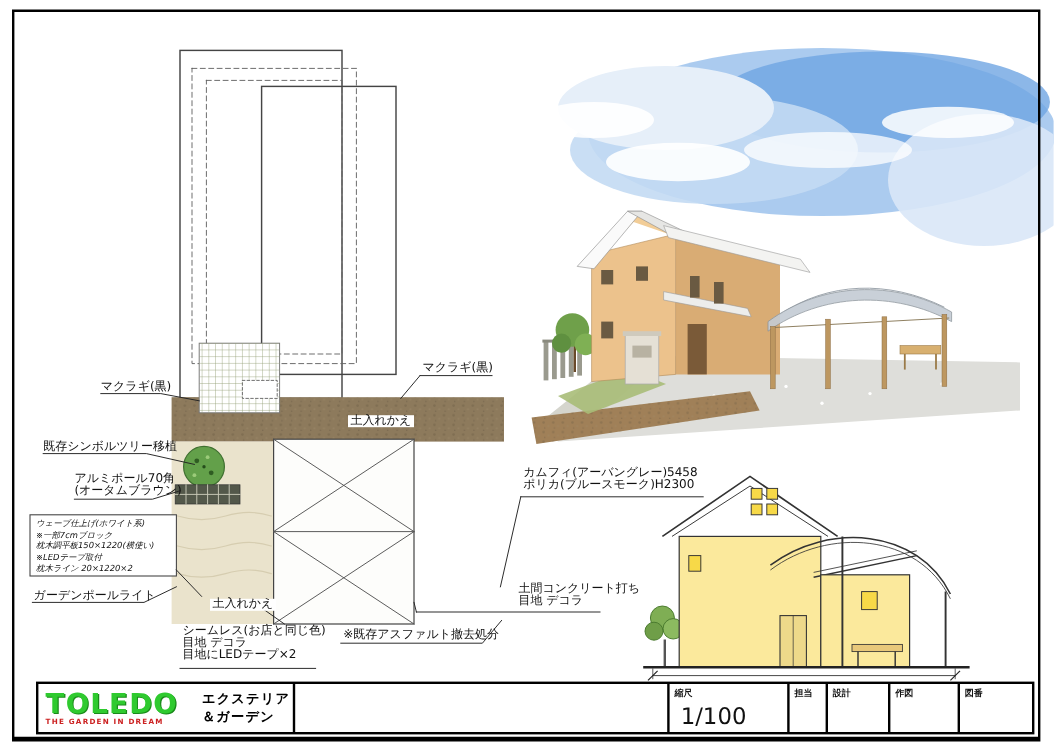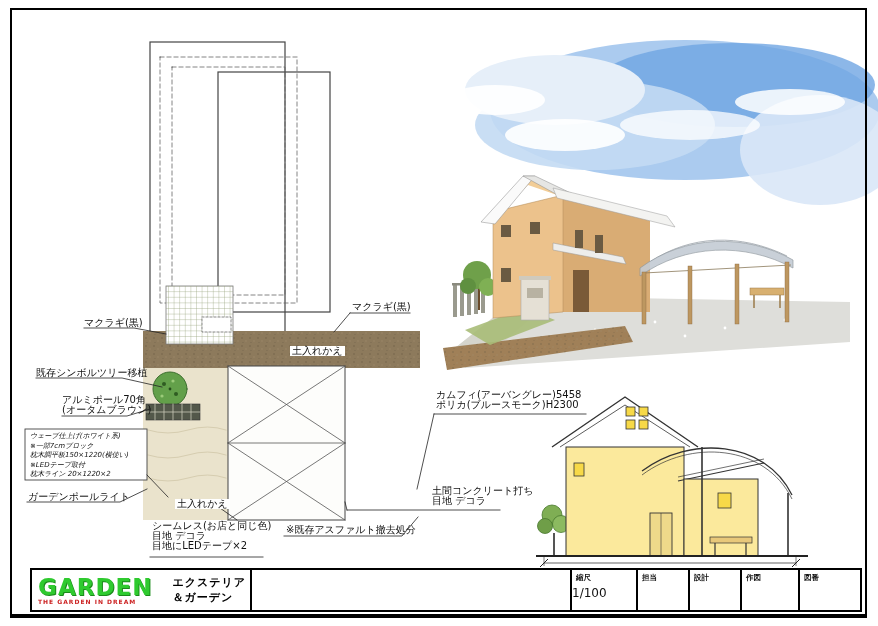--- a/index.html
+++ b/index.html
@@ -17,21 +17,21 @@
   .cell{box-sizing:border-box;border-left:2px solid #000;position:relative;}
   .cell:first-child{border-left:none;}
   .c-logo{width:218px;display:flex;align-items:center;padding-left:6px;}
   .c-blank{width:320px;}
   .c-f{flex:1;}
   .logo-main{font-size:23px;font-weight:bold;color:#2fca2f;letter-spacing:1px;
        line-height:22px;text-shadow:1px 1px 0 #1a8a1a;}
   .logo-sub{font-size:6px;font-weight:bold;color:#cc2222;letter-spacing:1px;line-height:7px;}
   .tagline{font-size:11px;font-weight:bold;color:#000;margin-left:20px;letter-spacing:1px;}
   .f-label{position:absolute;left:4px;top:3px;font-size:7.5px;font-weight:bold;text-align:center;}
-  .f-value{position:absolute;left:0;right:0;top:16px;text-align:left;font-size:12px;}
+  .f-value{position:absolute;left:0;right:0;top:16px;text-align:right;font-size:19px;}
 </style>
 </head>
 <body>
 
 <svg id="art" width="878" height="626" viewBox="0 0 878 626">
   <defs>
     <pattern id="gridpat" width="5.6" height="5.6" patternUnits="userSpaceOnUse">
       <path d="M5.6 0 L0 0 0 5.6" fill="none" stroke="#93a077" stroke-width="0.7"></path>
     </pattern>
     <pattern id="mottle" width="8" height="8" patternUnits="userSpaceOnUse">
@@ -290,31 +290,31 @@
 <div class="lbl" style="left:286px;top:525px;">※既存アスファルト撤去処分</div>
 
 <div class="lbl" style="left:436px;top:390px;">カムフィ(アーバングレー)5458
 ポリカ(ブルースモーク)H2300</div>
 <div class="lbl" style="left:432px;top:486px;">土間コンクリート打ち
 目地 デコラ</div>
 
 <div class="strip">
   <div class="cell c-logo">
     <div>
-      <div class="logo-main">GARDEN</div>
+      <div class="logo-main">TOLEDO</div>
       <div class="logo-sub">THE GARDEN IN DREAM</div>
     </div>
     <div class="tagline">エクステリア＆ガーデン</div>
   </div>
   <div class="cell c-blank"></div>
   <div class="cell c-f" style="width:66px;flex:none;">
     <span class="f-label">縮尺</span>
     <span class="f-value">1/100</span>
   </div>
-  <div class="cell c-f" style="width:52px;flex:none;">
+  <div class="cell c-f" style="width:32px;flex:none;margin-left:34px;">
     <span class="f-label">担当</span>
     <span class="f-value"></span>
   </div>
   <div class="cell c-f" style="width:52px;flex:none;">
     <span class="f-label">設計</span>
     <span class="f-value"></span>
   </div>
   <div class="cell c-f" style="width:58px;flex:none;">
     <span class="f-label">作図</span>
     <span class="f-value"></span>

